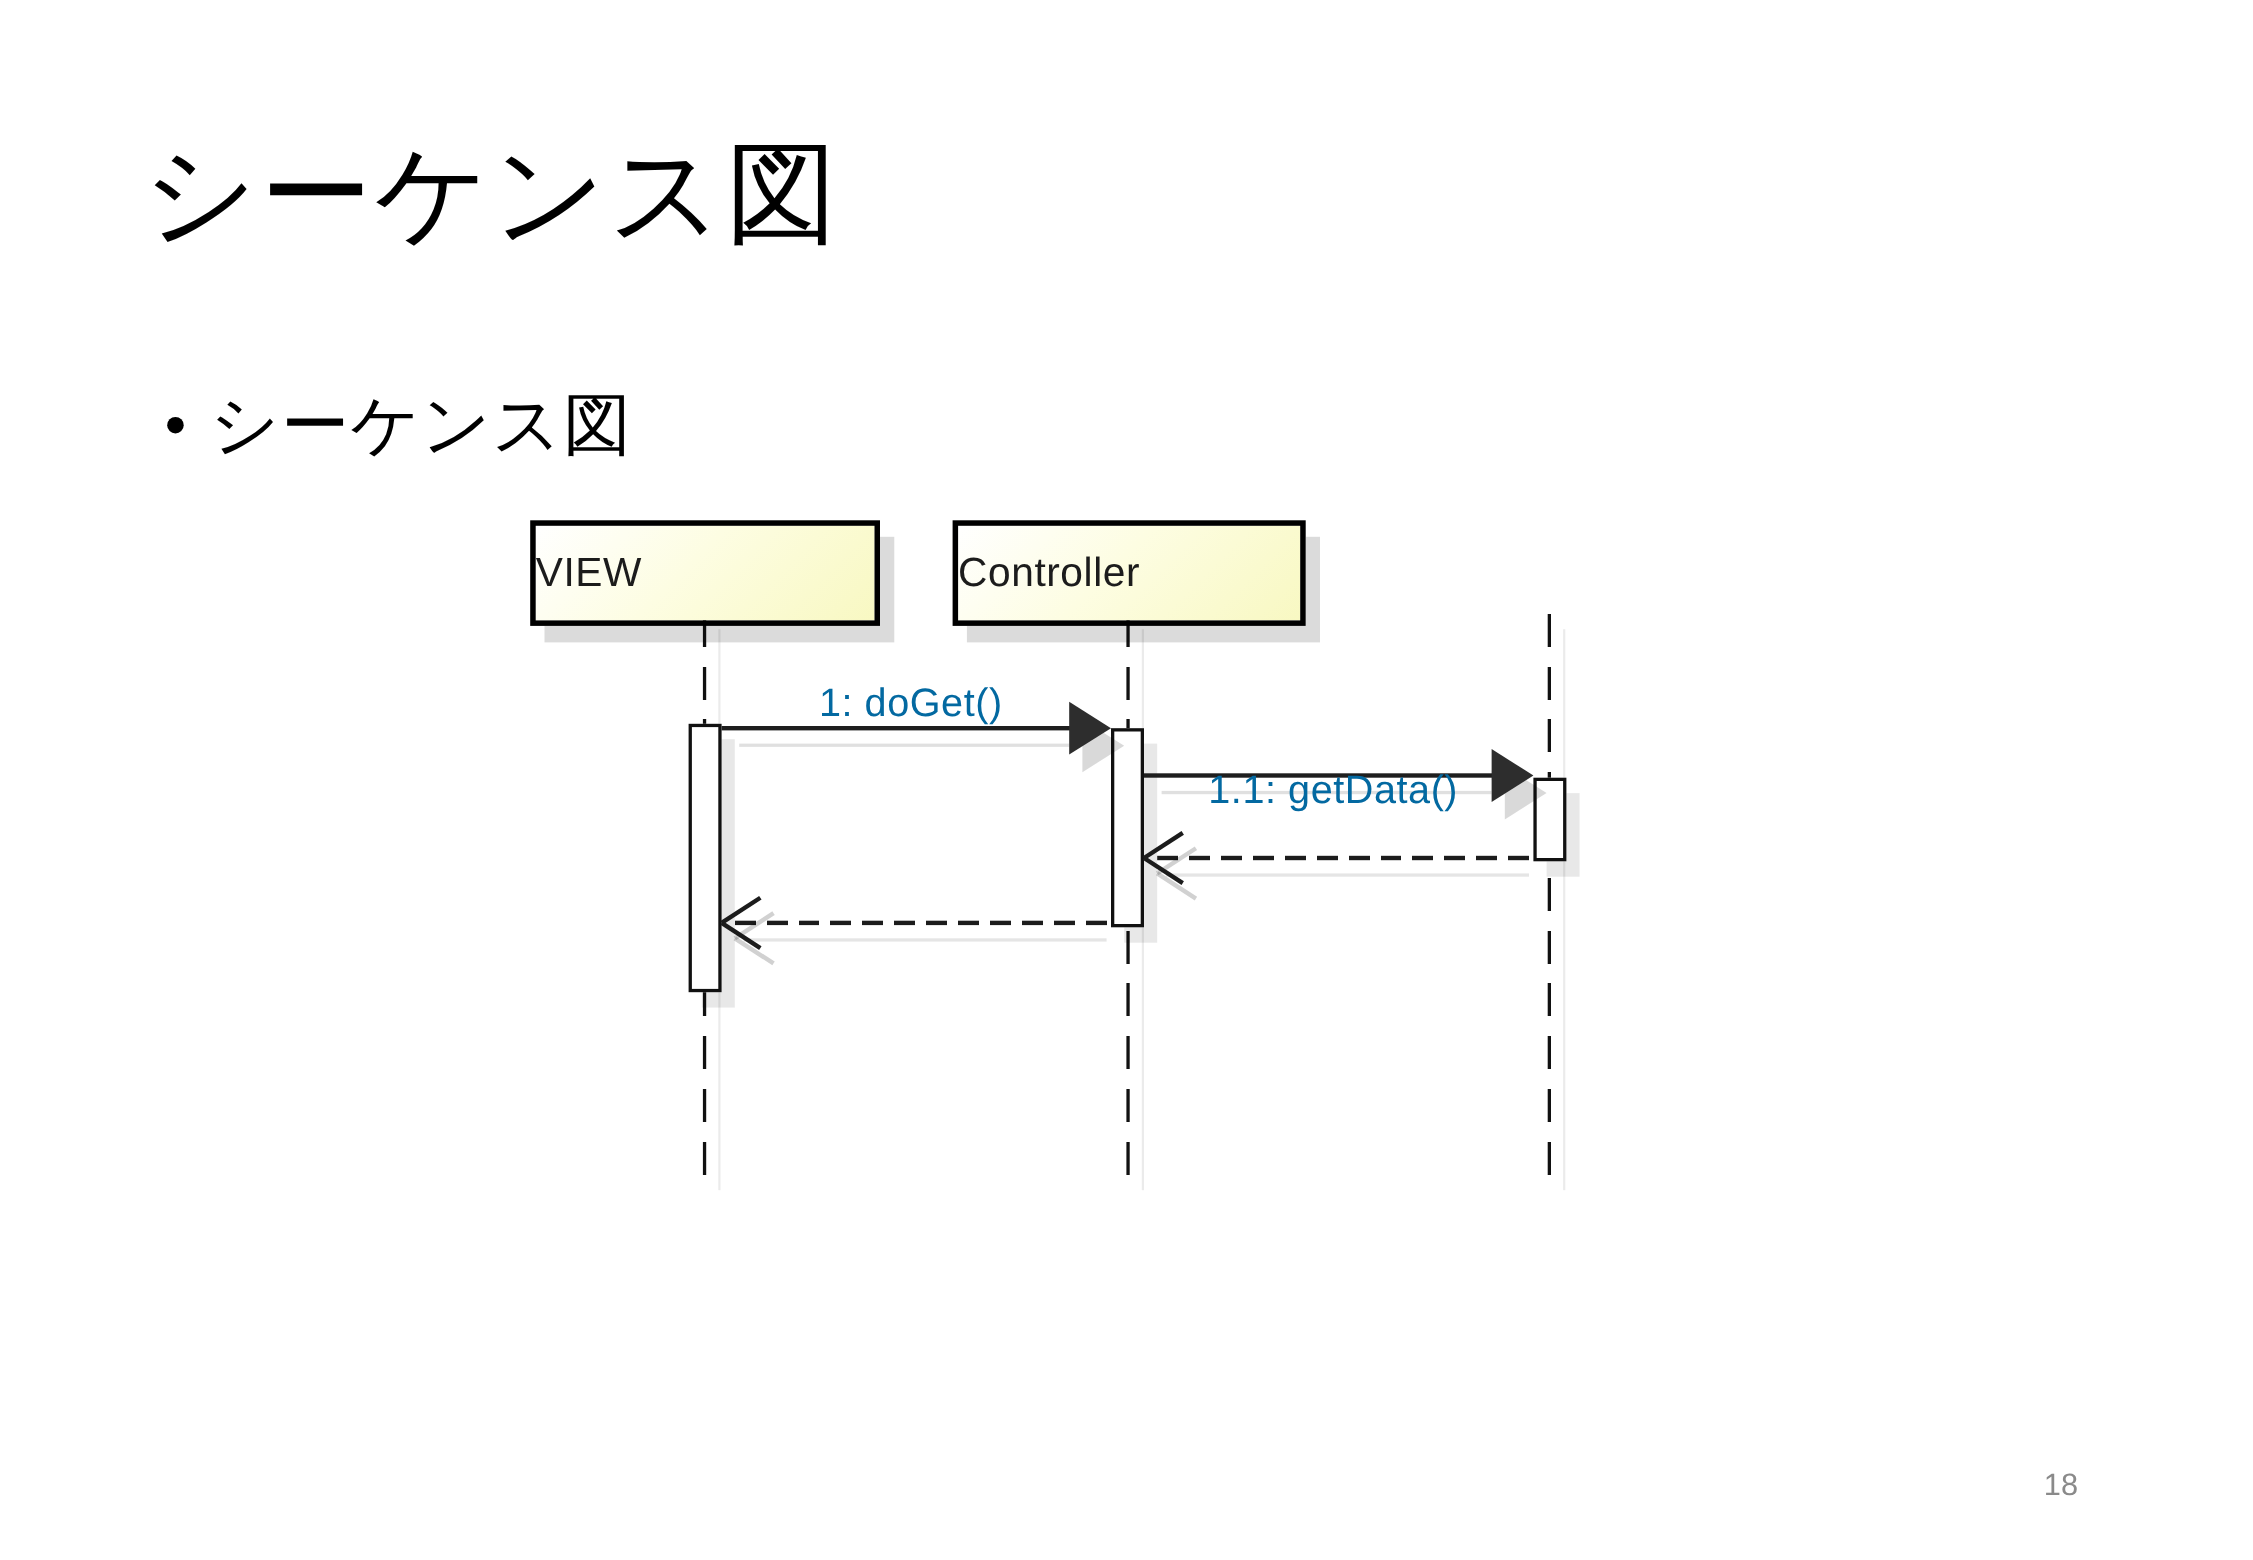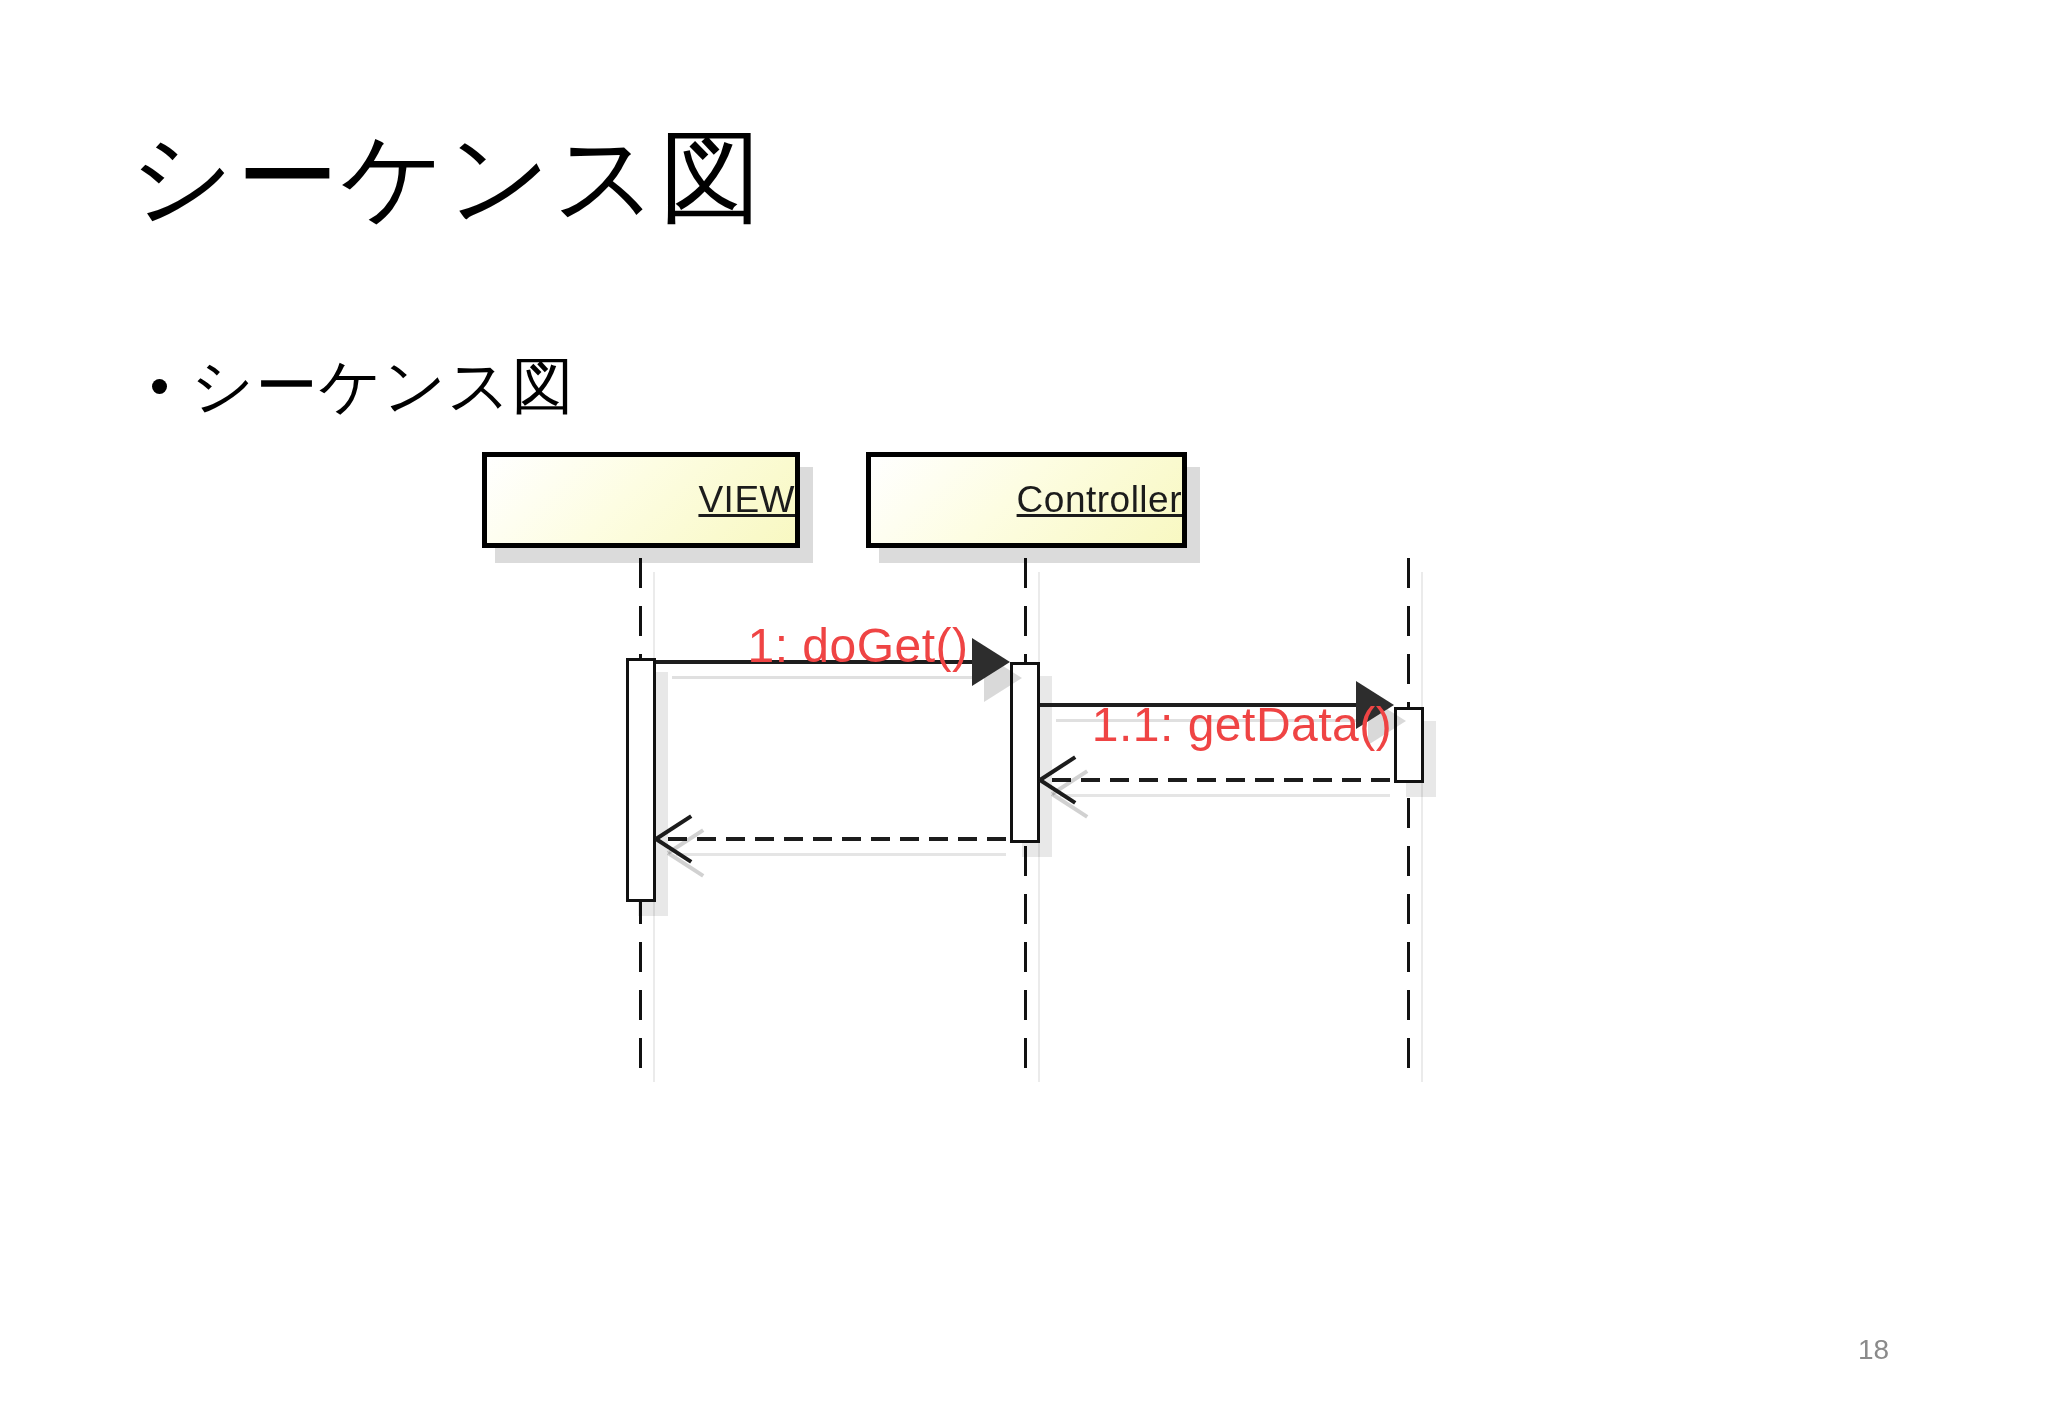--- a/index.html
+++ b/index.html
@@ -11,25 +11,25 @@
   .title { position:absolute; left:130px; top:116px; font-size:102px; line-height:1.2;
            color:#000; font-family:"DejaVu Sans","Liberation Sans",sans-serif; letter-spacing:2px; }
   .bullet-line { position:absolute; left:152px; top:344px; display:flex; align-items:center; }
   .bullet-dot { width:15px; height:15px; border-radius:50%; background:#000; margin-right:24px; flex:0 0 auto; }
   .bullet-text { font-size:62px; color:#000; font-family:"DejaVu Sans","Liberation Sans",sans-serif; letter-spacing:1px; }
   .page-number { position:absolute; left:1858px; top:1334px; font-size:28px; color:#8a8a8a; }
 
   
   .diagram { position:absolute; inset:0; }
 
-  .obj { position:absolute; top:452px; height:96px; border:5px solid #000;
+  .obj { position:absolute; top:473px; height:96px; border:5px solid #000;
          background:linear-gradient(135deg,#ffffff 0%,#fdfde2 45%,#f8f8c2 100%);
          box-shadow:13px 15px 0 rgba(0,0,0,0.14);
-         display:flex; align-items:center; justify-content:flex-end;
-         font-size:37px; color:#1c1c1c; letter-spacing:0.5px;text-decoration:underline; }
+         display:flex; align-items:center; justify-content:flex-start;
+         font-size:37px; color:#1c1c1c; letter-spacing:0.5px; }
   .obj-view       { left:482px;  width:318px; }
   .obj-controller { left:866px;  width:321px; }
   .obj-model      { left:1248px; width:322px; }
 
   .lifeline { position:absolute; top:558px; height:511px; width:3px;
               background:repeating-linear-gradient(to bottom,#111 0 30px,transparent 30px 48px); }
   .ll-view       { left:639px; }
   .ll-controller { left:1024px; }
   .ll-model      { left:1407px; }
   .lifeline-shadow { position:absolute; width:2px; top:572px; height:510px; background:rgba(0,0,0,0.08); }
@@ -53,21 +53,21 @@
 
   .ret-line { position:absolute; height:4px;
               background:repeating-linear-gradient(to right,#1c1c1c 0 19px,transparent 19px 29px); }
   .ret-line-shadow { position:absolute; height:3px; background:rgba(0,0,0,0.10); }
   .v-bar { position:absolute; width:42px; height:4px; background:#1c1c1c; transform-origin:left center; }
   .v-up   { transform:rotate(-33deg); }
   .v-down { transform:rotate(33deg); }
   .v-ghost { background:rgba(0,0,0,0.18); }
 
   .msg-label { position:absolute; transform:translateX(-50%); white-space:nowrap;
-               font-size:48px; color:#ef4444; letter-spacing:0.5px;margin-left:30px; }
+               font-size:36px; color:#0369a1; letter-spacing:0.5px; }
 
   
   .watermark { position:absolute; left:1296px; top:1090px; display:flex; align-items:center; }
   .watermark-text { font-size:31px; font-weight:700; color:#bcbcbc; letter-spacing:0.5px; margin-right:8px; }
   .astah-icon { position:relative; width:48px; height:52px; border-radius:7px; overflow:hidden;
                 background:linear-gradient(150deg,#f5c27b 0%,#e9a155 45%,#de8f3e 100%); }
   .astah-icon .letter { position:absolute; left:4px; bottom:-4px; font-size:30px; font-weight:700; color:#fff; }
   .astah-icon svg { position:absolute; left:0; top:0; }
 </style>
 </head>

